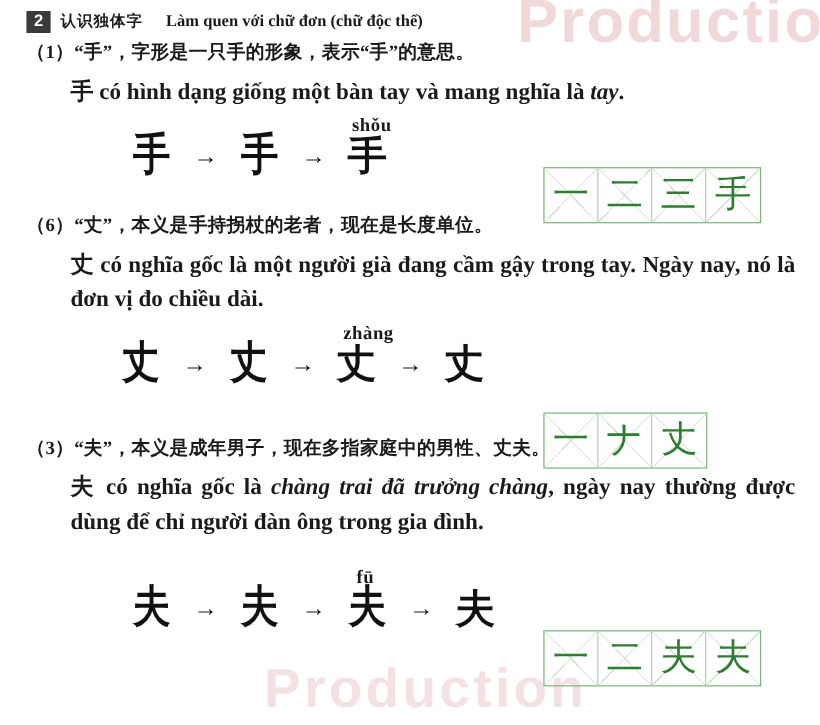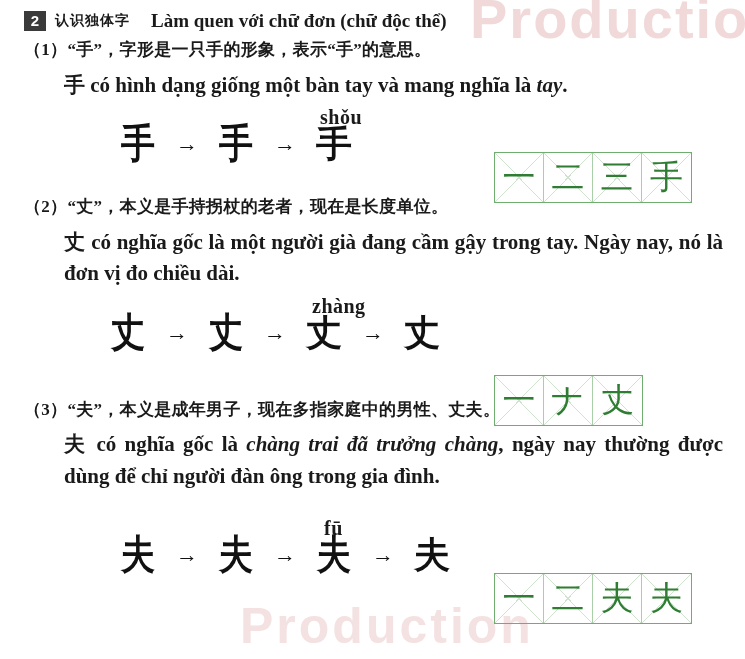--- a/index.html
+++ b/index.html
@@ -82,21 +82,21 @@
     text-align: center;
     display: inline-block;
   }
   .sec-cn {
     font-size: 14px;
     font-weight: bold;
     letter-spacing: 1px;
     font-family: "Liberation Serif", serif;
   }
   .sec-vi {
-    font-size: 19px;
+    font-size: 15px;
     font-weight: bold;
     margin-left: 12px;
     font-family: "Liberation Serif", serif;
   }
 
   
   .entry { margin-top: 6px; font-weight: bold; }
   .entry-cn {
     font-size: 17px;
     line-height: 1.45;
@@ -124,21 +124,21 @@
     align-items: center;
     gap: 6px;
     padding-left: 88px;
     flex: 0 0 auto;
     position: relative;
   }
   .pinyin {
     position: absolute;
     top: -20px;
     font-family: "Liberation Serif", serif;
-    font-size: 20px;
+    font-size: 17px;
     letter-spacing: 0.5px;
   }
   .glyph {
     font-family: "Liberation Serif", serif;
     font-size: 36px;
     line-height: 1;
     color: #111;
     width: 52px;
     text-align: center;
   }
@@ -223,21 +223,21 @@
         <span class="glyph oracle">手</span>
         <span class="arrow">→</span>
         <span class="glyph oracle">手</span>
         <span class="arrow">→</span>
         <span class="glyph">手</span>
       </div>
     </div>
   </div>
 
   <div class="entry" style="margin-top:14px">
-    <div class="entry-cn">（2）“丈”，本义是手持拐杖的老者，现在是长度单位。</div>
+    <div class="entry-cn">（6）“丈”，本义是手持拐杖的老者，现在是长度单位。</div>
     <div class="entry-vi">丈 có nghĩa gốc là một người già đang cầm gậy trong tay. Ngày nay, nó là đơn vị đo chiều dài.</div>
     <div class="evo-row">
       <div class="evo-left" style="padding-left:78px">
         <span class="pinyin" style="left:288px">zhàng</span>
         <span class="glyph oracle">丈</span>
         <span class="arrow">→</span>
         <span class="glyph oracle">丈</span>
         <span class="arrow">→</span>
         <span class="glyph">丈</span>
         <span class="arrow">→</span>

